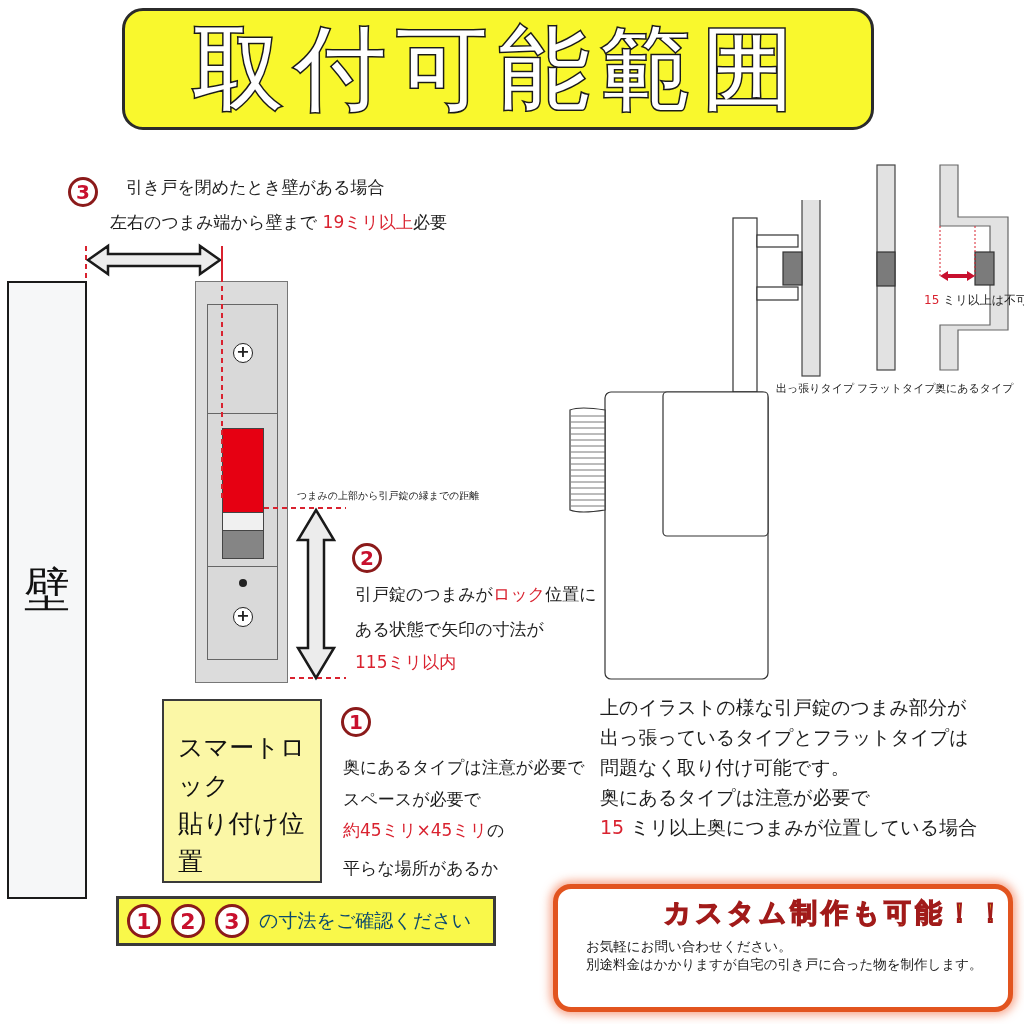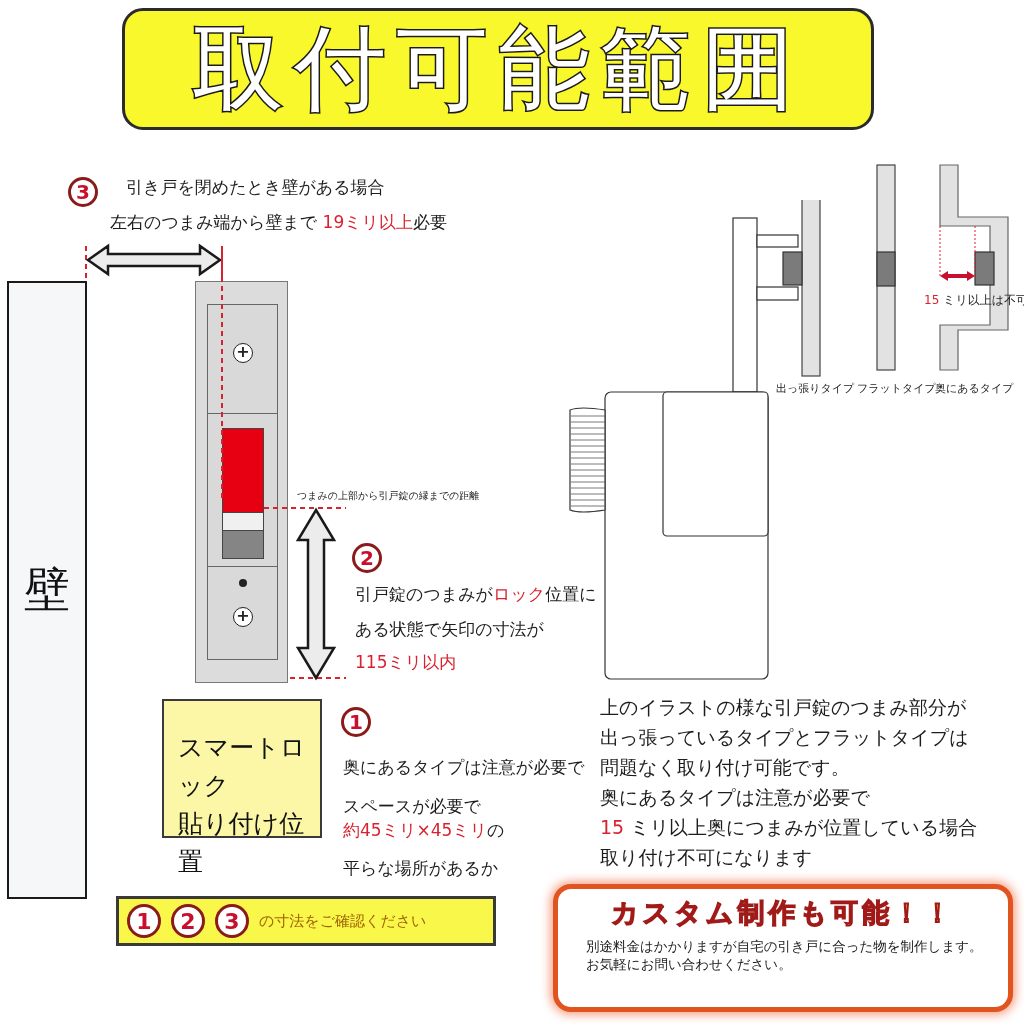--- a/index.html
+++ b/index.html
@@ -20,31 +20,31 @@
           border:2px solid #1a1a1a; box-sizing:border-box; display:flex;
           align-items:center; justify-content:center; }
   .wall-label { font-size:46px; color:#111; }
   .lock-plate { left:195px; top:281px; width:93px; height:402px; background:#dcdcdc;
           border:1px solid #777; box-sizing:border-box; }
   .panel { position:absolute; left:11px; width:71px; border:1px solid #666;
            background:#d9d9d9; box-sizing:border-box; }
   .screw { position:absolute; width:20px; height:20px; border-radius:50%; background:#fff;
            border:1.5px solid #222; box-sizing:border-box; font-size:16px; line-height:16px;
            text-align:center; color:#222; font-weight:bold; }
-  .smartbox { left:162px; top:699px; width:160px; height:139px; background:#fbf7a6;
+  .smartbox { left:162px; top:699px; width:160px; height:184px; background:#fbf7a6;
               border:2px solid #3a3a3a; box-sizing:border-box; padding:28px 0 0 14px; }
   .smartbox-text { font-size:25px; line-height:38px; color:#111; }
   .confirm-bar { left:116px; top:896px; width:380px; height:50px; background:#f9f84a;
           border:3px solid #3a3a3a; box-sizing:border-box; display:flex; align-items:center;
           padding-left:8px; gap:10px; }
   .confirm-bar .circ { width:34px; height:34px; font-size:22px; }
   .custom-box { left:553px; top:884px; width:460px; height:128px; border:5px solid #e2541f;
           border-radius:18px; box-sizing:border-box; box-shadow:0 0 10px 3px rgba(240,90,40,0.55);
           background:#fff; }
-  .custom-title { position:absolute; left:0; right:0; top:6px; text-align:center;
+  .custom-title { position:absolute; left:0; right:0; top:6px; text-align:right;
           font-size:27px; font-weight:bold; color:#f2c21a; letter-spacing:4px;
           -webkit-text-stroke:1.2px #a11a1a; }
   .custom-lines { position:absolute; left:28px; top:48px; font-size:13.5px; line-height:18px;
           color:#1d1d1d; white-space:nowrap; }
   .desc { left:600px; top:692px; font-size:19px; line-height:30px; color:#1d1d1d; white-space:nowrap; }
   .type-label { font-size:11px; color:#222; white-space:nowrap; }
 </style>
 </head>
 <body>
 
@@ -104,31 +104,31 @@
 
 <div class="abs smartbox">
   <div class="smartbox-text">スマートロック</div>
   <div class="smartbox-text">貼り付け位置</div>
 </div>
 
 <div class="abs" style="left:341px; top:707px;">
   <span class="circ">1</span>
 </div>
 <div class="abs txt" style="left:343px; top:753px;">奥にあるタイプは注意が必要で</div>
-<div class="abs txt" style="left:343px; top:785px;margin-top:7px;">スペースが必要で</div>
+<div class="abs txt" style="left:343px; top:785px;">スペースが必要で</div>
 <div class="abs txt" style="left:343px; top:816px;">
   <span class="red">約45ミリ×45ミリ</span><span>の</span>
 </div>
 <div class="abs txt" style="left:343px; top:847px;margin-top:7px;">平らな場所があるか</div>
 
 <div class="abs confirm-bar">
   <span class="circ">1</span>
   <span class="circ">2</span>
   <span class="circ">3</span>
-  <span style="font-size:15px; color:#a16207;">の寸法をご確認ください</span>
+  <span style="font-size:19px; color:#0c4a6e;">の寸法をご確認ください</span>
 </div>
 
 <svg class="abs" style="left:560px; top:200px;" width="460" height="490">
 
   <rect x="173" y="18" width="24" height="174" fill="#fff" stroke="#333" stroke-width="1.2"></rect>
 
   <rect x="197" y="35" width="41" height="12" fill="#fff" stroke="#333" stroke-width="1.2"></rect>
   <rect x="197" y="87" width="41" height="13" fill="#fff" stroke="#333" stroke-width="1.2"></rect>
 
   <rect x="242" y="-36" width="18" height="212" fill="#e2e2e2" stroke="#444" stroke-width="1.2"></rect>
@@ -179,22 +179,21 @@
 <div class="abs type-label" style="left:776px; top:381px;">出っ張りタイプ</div>
 <div class="abs type-label" style="left:857px; top:381px;">フラットタイプ</div>
 <div class="abs type-label" style="left:935px; top:381px;">奥にあるタイプ</div>
 
 <div class="abs desc">
   <div>上のイラストの様な引戸錠のつまみ部分が</div>
   <div>出っ張っているタイプとフラットタイプは</div>
   <div>問題なく取り付け可能です。</div>
   <div>奥にあるタイプは注意が必要で</div>
   <div><span class="red">15</span><span> ミリ以上奥につまみが位置している場合</span></div>
-  <div>取り付け不可になります</div>
 </div>
 
 <div class="abs custom-box">
   <div class="custom-title">カスタム制作も可能！！</div>
   <div class="custom-lines">
+    <div>お気軽にお問い合わせください。</div>
     <div>別途料金はかかりますが自宅の引き戸に合った物を制作します。</div>
-    <div>お気軽にお問い合わせください。</div>
   </div>
 </div>
 
 </body></html>

